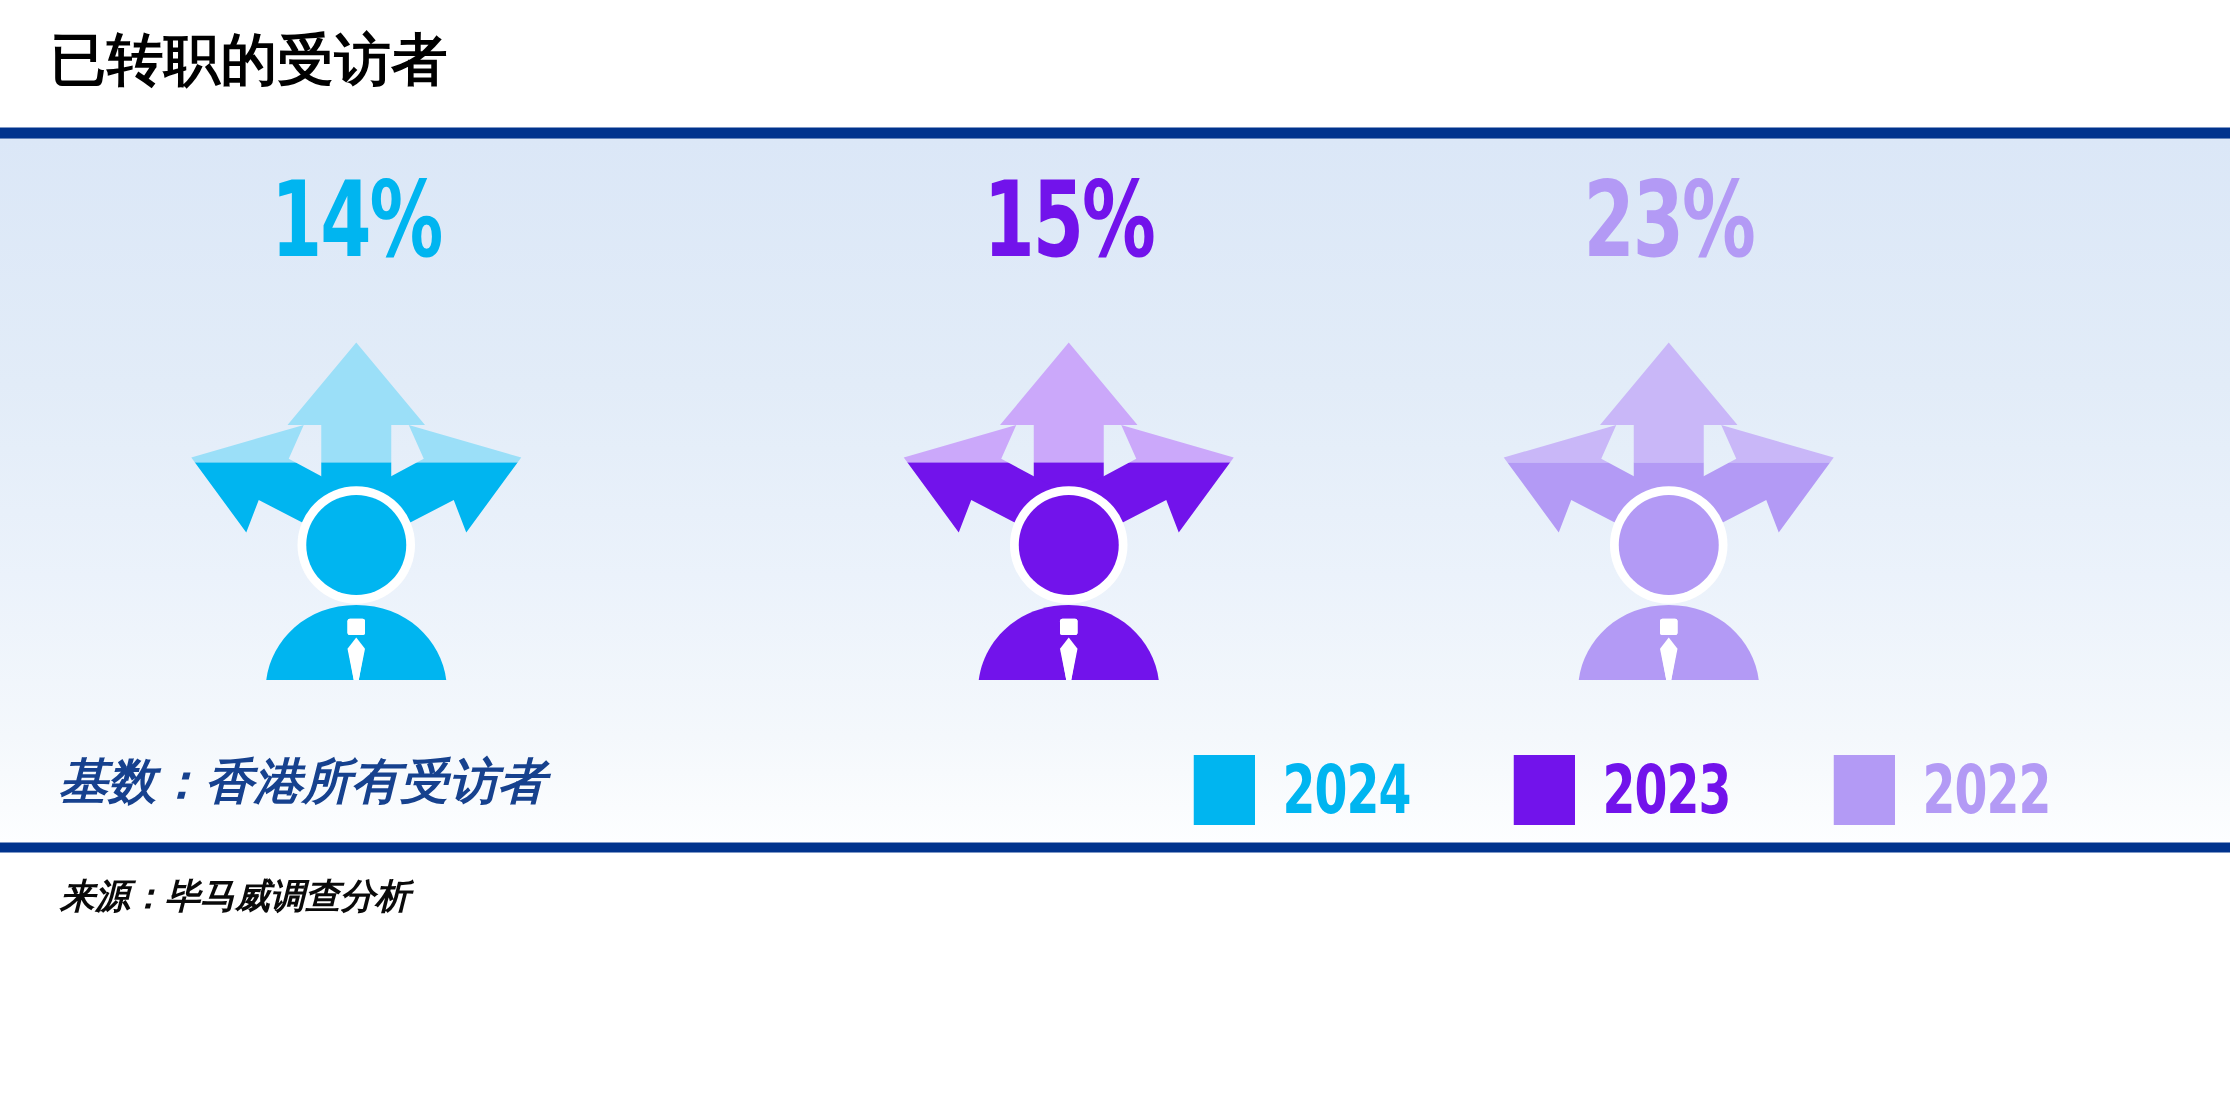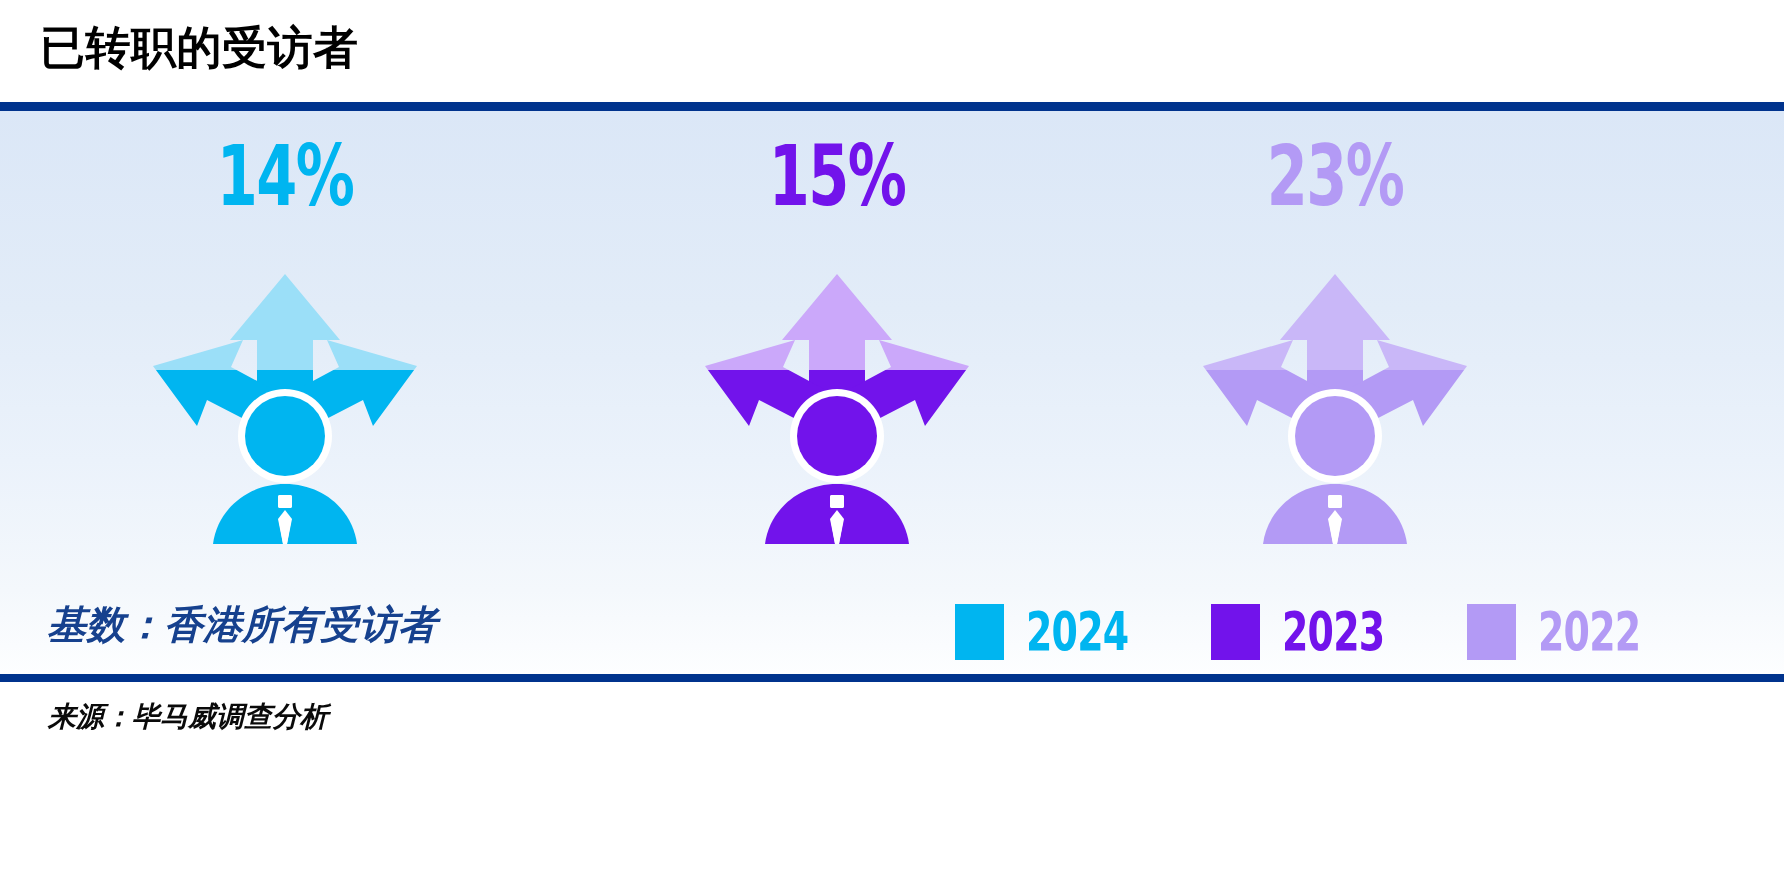--- a/index.html
+++ b/index.html
@@ -46,21 +46,21 @@
     position: absolute;
     left: 0; top: 120px;
     width: 1784px; height: 520px; padding-left: 12px;
   }
   .col {
     position: absolute;
     top: 0;
     width: 520px; height: 520px;
   }
   .col-0 { left: 25px; }
-  .col-1 { left: 577px; }
+  .col-1 { left: 595px; }
   .col-2 { left: 1075px; }
 
   .pct {
     position: absolute;
     top: 14px;
     width: 520px;
     text-align: center;
     font-size: 84px;
     font-weight: bold;
     font-family: "DejaVu Sans Condensed", "Liberation Sans Narrow", "Liberation Sans", sans-serif;

